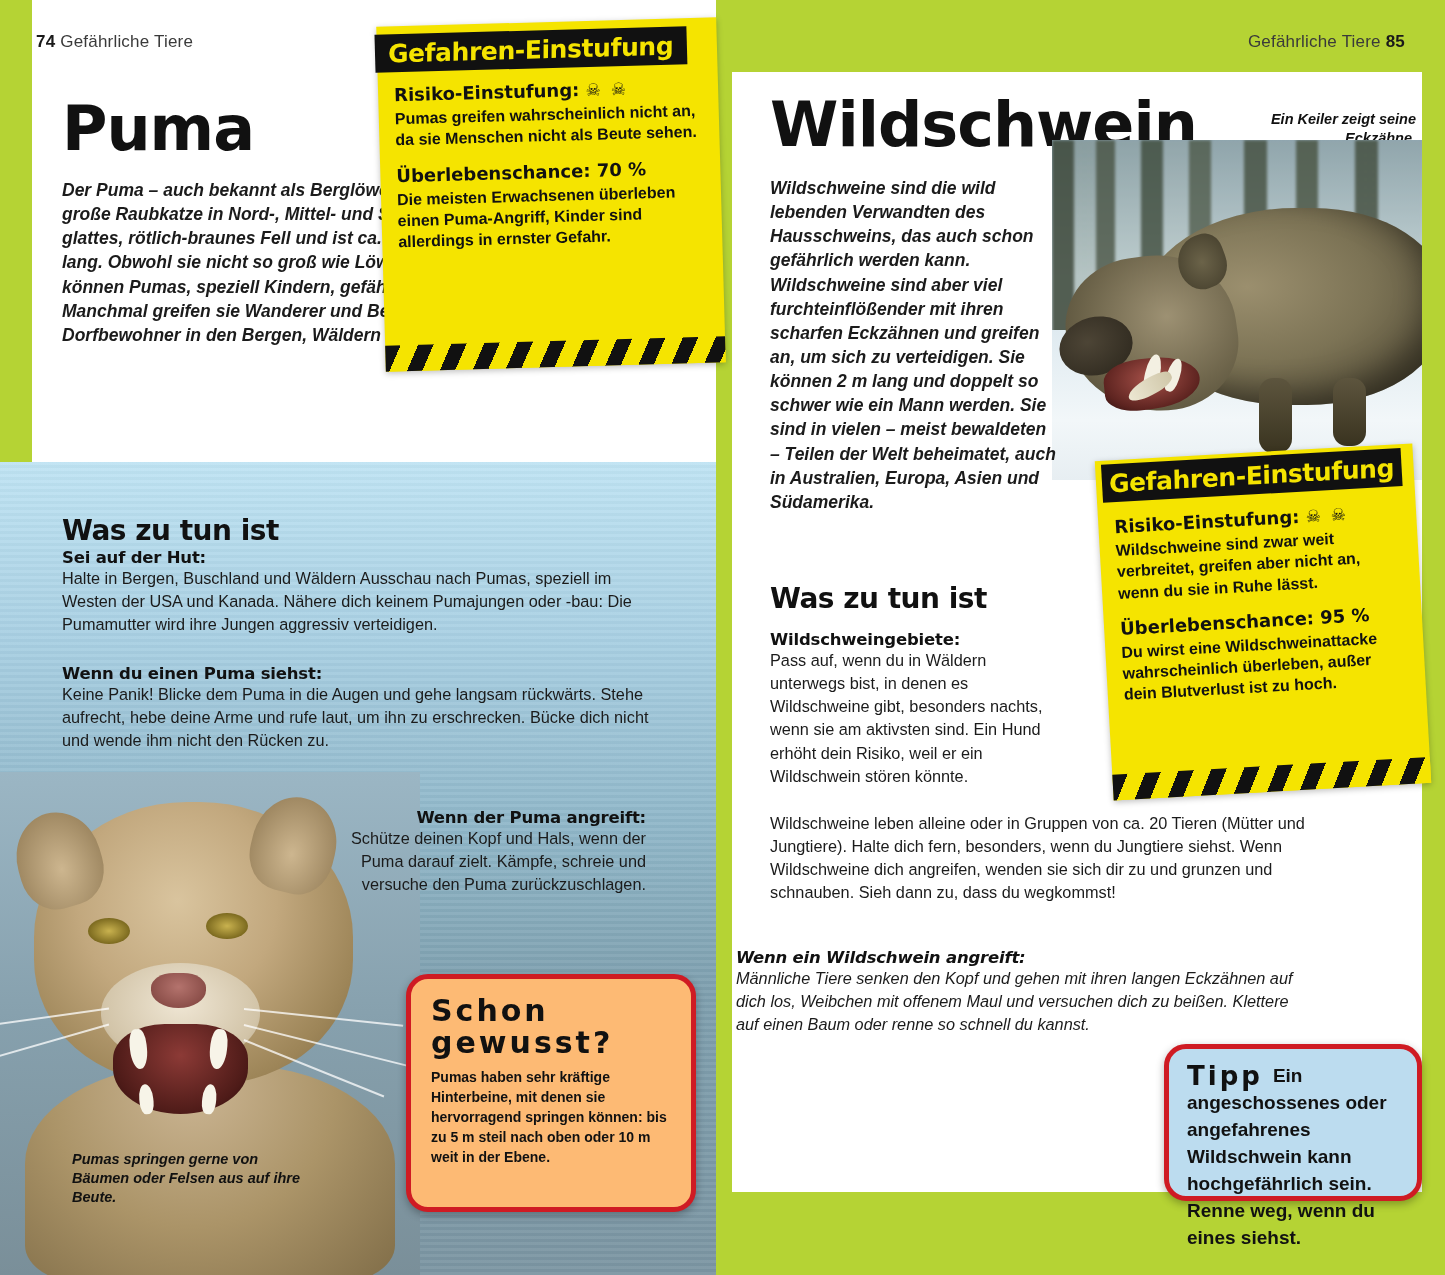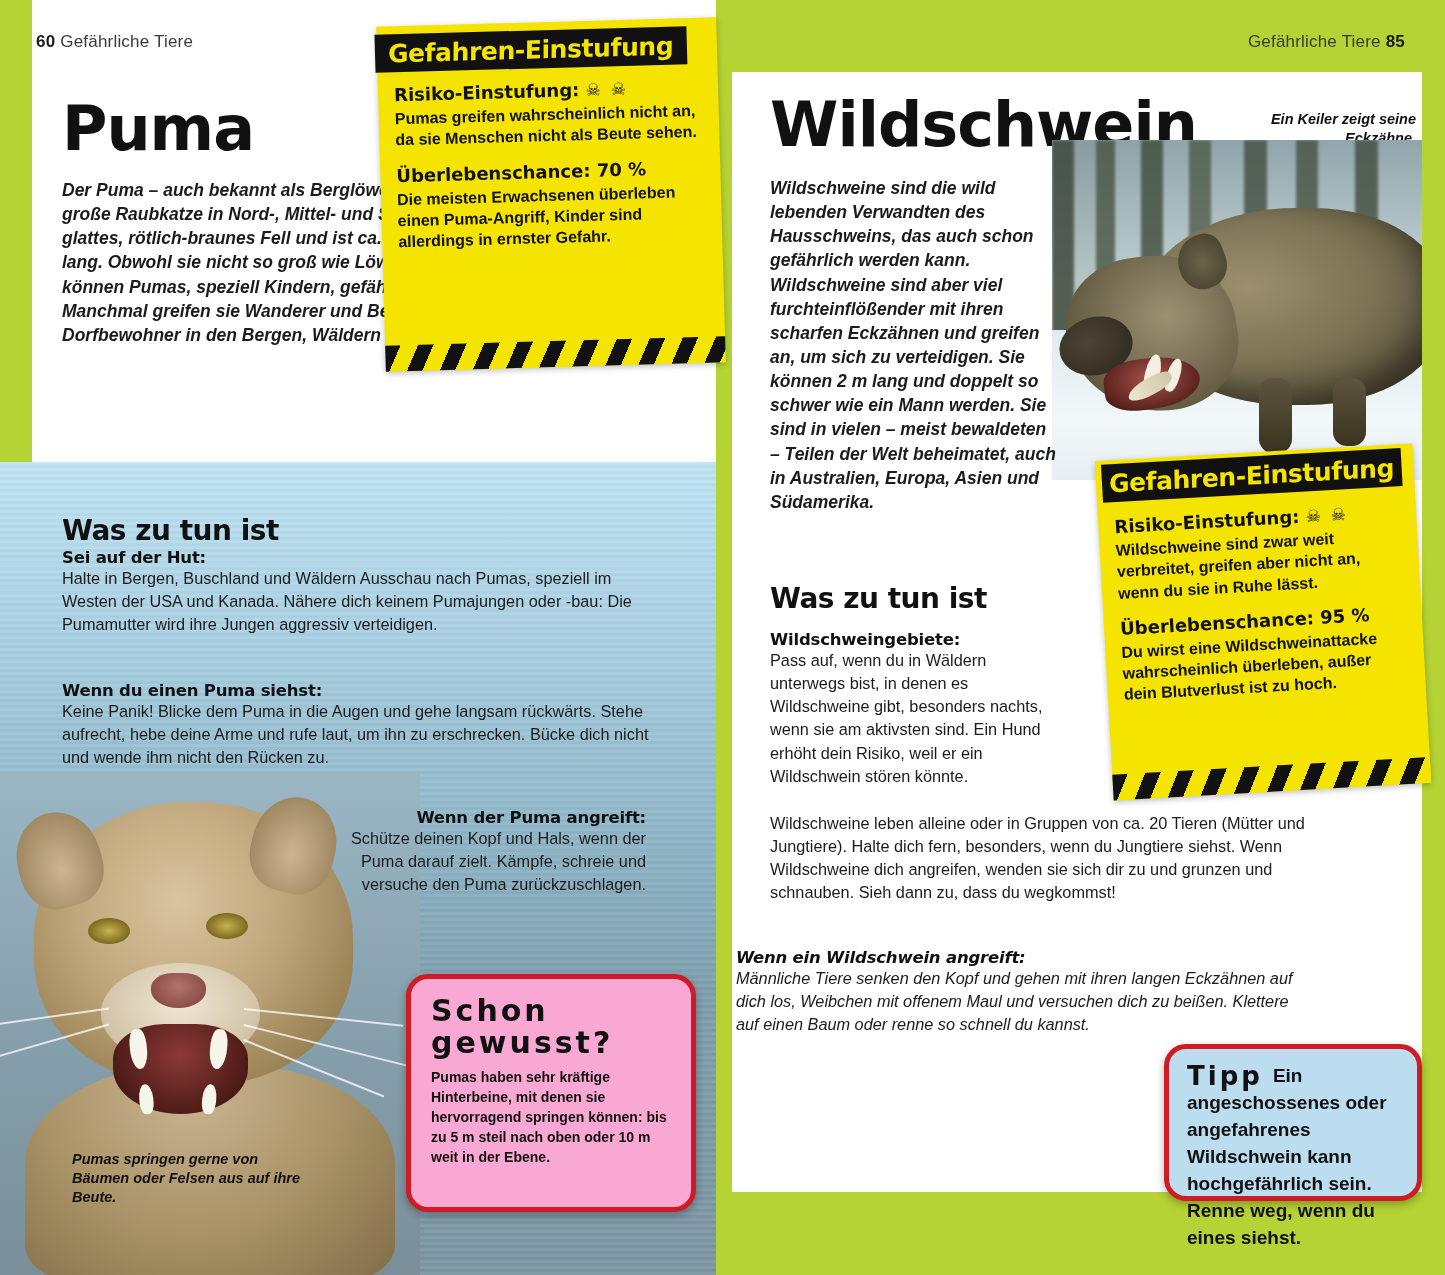--- a/index.html
+++ b/index.html
@@ -87,21 +87,21 @@
   .body-txt {
     font-size:16.3px;
     color:#1b1b1b;
     line-height:1.42;
   }
 
   .blk { position:absolute; }
 
   
   #l-b1 { left:62px; top:548px; width:600px; }
-  #l-b2 { left:62px; top:664px; width:600px;margin-top:17px; }
+  #l-b2 { left:62px; top:664px; width:600px; }
   #l-b3 { left:326px; top:808px; width:320px; text-align:right; }
 
   
   #r-b1 { left:770px; top:630px; width:290px; }
   #r-b2 { left:770px; top:812px; width:560px; }
   #r-b3 { left:736px; top:948px; width:560px;font-style:italic; }
 
   
   .blue-panel {
     position:absolute; left:0; top:462px; width:716px; height:813px;
@@ -156,21 +156,21 @@
   #danger-right {
     left:1104px; top:452px; width:318px; height:340px;
     transform:rotate(-3.2deg);
   }
   #danger-right .hdr { top:4px; left:6px; width:300px; }
   #danger-right .hazard-tape { bottom:0; }
 
   
   .redbox {
     position:absolute;
-    background:#f9a8d4;
+    background:#fdba74;
     border:5px solid #cf1b23;
     border-radius:22px;
     box-shadow:0 3px 8px rgba(0,0,0,0.3);
   }
   #schon { left:406px; top:974px; width:290px; height:238px; }
   .redbox .rb-title {
     font-family:"DejaVu Sans", sans-serif;
     font-weight:bold; font-size:30px; color:#111;
     letter-spacing:3px; line-height:1.05;
   }
@@ -341,21 +341,21 @@
 
 <div class="page">
 
   <div class="bg-right-green"></div>
   <div class="bg-left-green"></div>
   <div class="bg-bottom-green"></div>
   <div class="white-left"></div>
   <div class="white-right"></div>
 
   <div class="folio folio-left">
-    <b>60</b>
+    <b>74</b>
     <span>Gefährliche Tiere</span>
   </div>
   <div class="folio folio-right">
     <span>Gefährliche Tiere</span>
     <b>85</b>
   </div>
 
   <div class="title" id="title-puma">Puma</div>
   <div class="intro" id="intro-puma">Der Puma – auch bekannt als Berglöwe oder Kuguar – ist eine große Raubkatze in Nord-, Mittel- und Südamerika. Er hat ein glattes, rötlich-braunes Fell und ist ca. 75 cm hoch und 2,3 m lang. Obwohl sie nicht so groß wie Löwen oder Tiger sind, können Pumas, speziell Kindern, gefährlich werden. Manchmal greifen sie Wanderer und Bergsteiger und Dorfbewohner in den Bergen, Wäldern und Wüsten an.</div>
 

